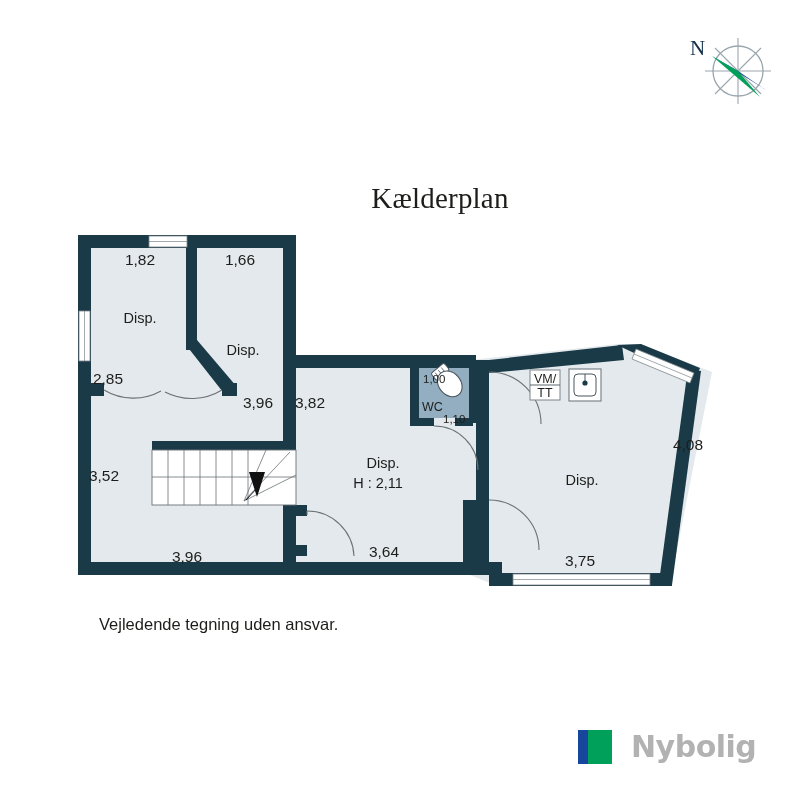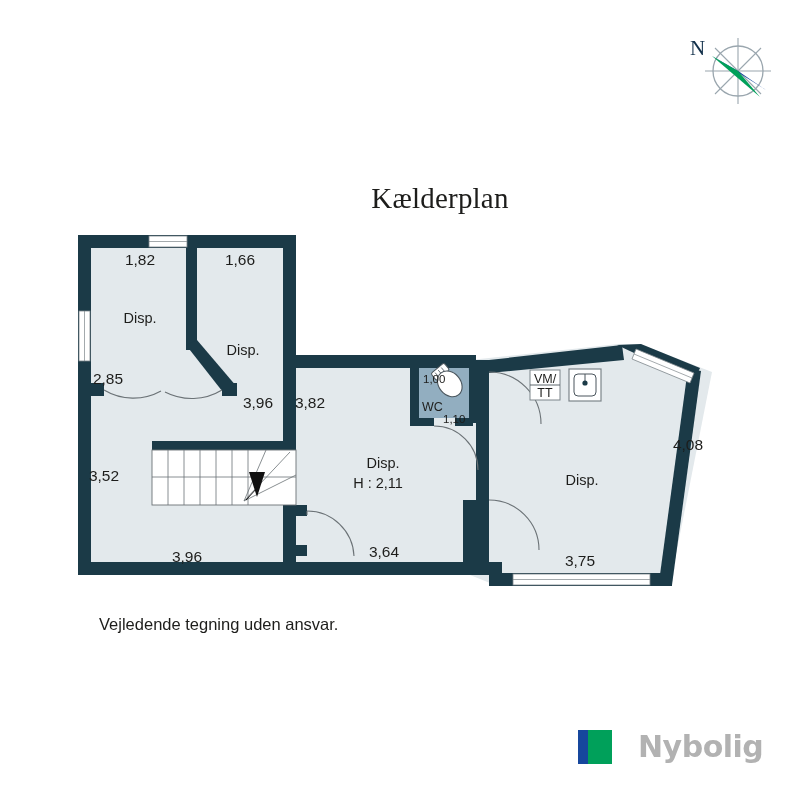--- a/index.html
+++ b/index.html
@@ -55,21 +55,21 @@
     font-family: "Liberation Serif", serif;
     font-size: 21px;
     color: #12304a;
   }
   .brand {
     position: absolute;
     left: 578px;
     top: 730px;
     display: flex;
     align-items: center;
-    gap: 26px;
+    gap: 19px;
   }
   .brand-mark {
     width: 34px;
     height: 34px;
     display: flex;
   }
   .brand-mark-blue {
     width: 10px;
     height: 34px;
     background: #16479d;

